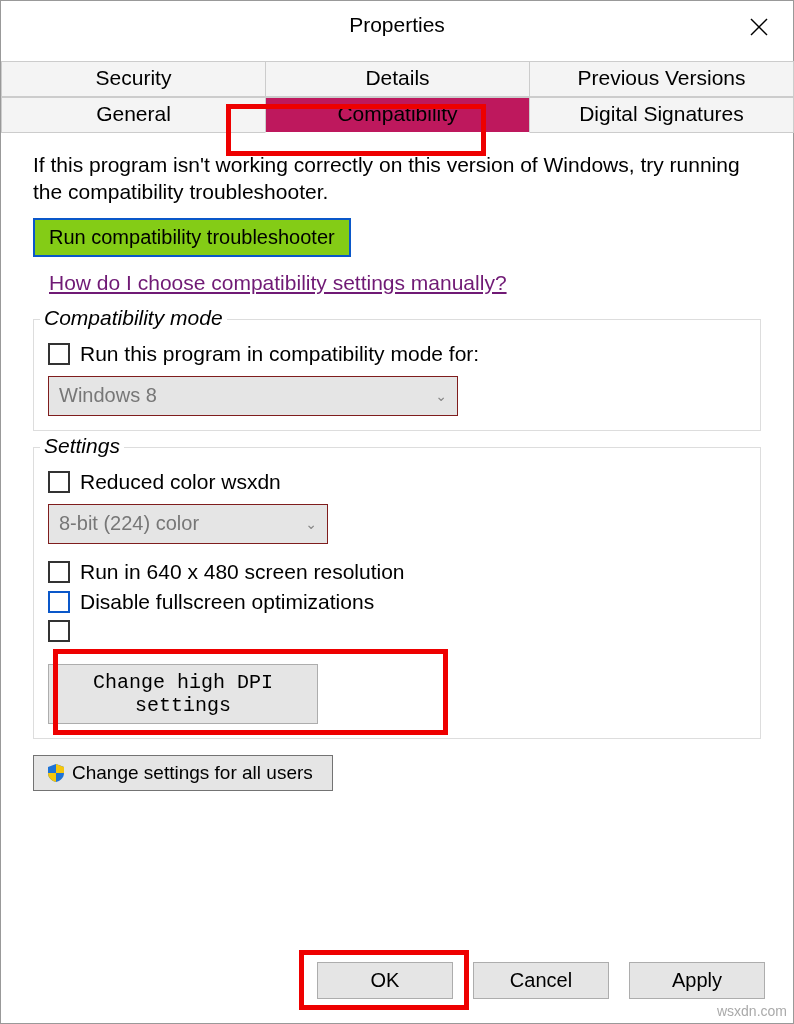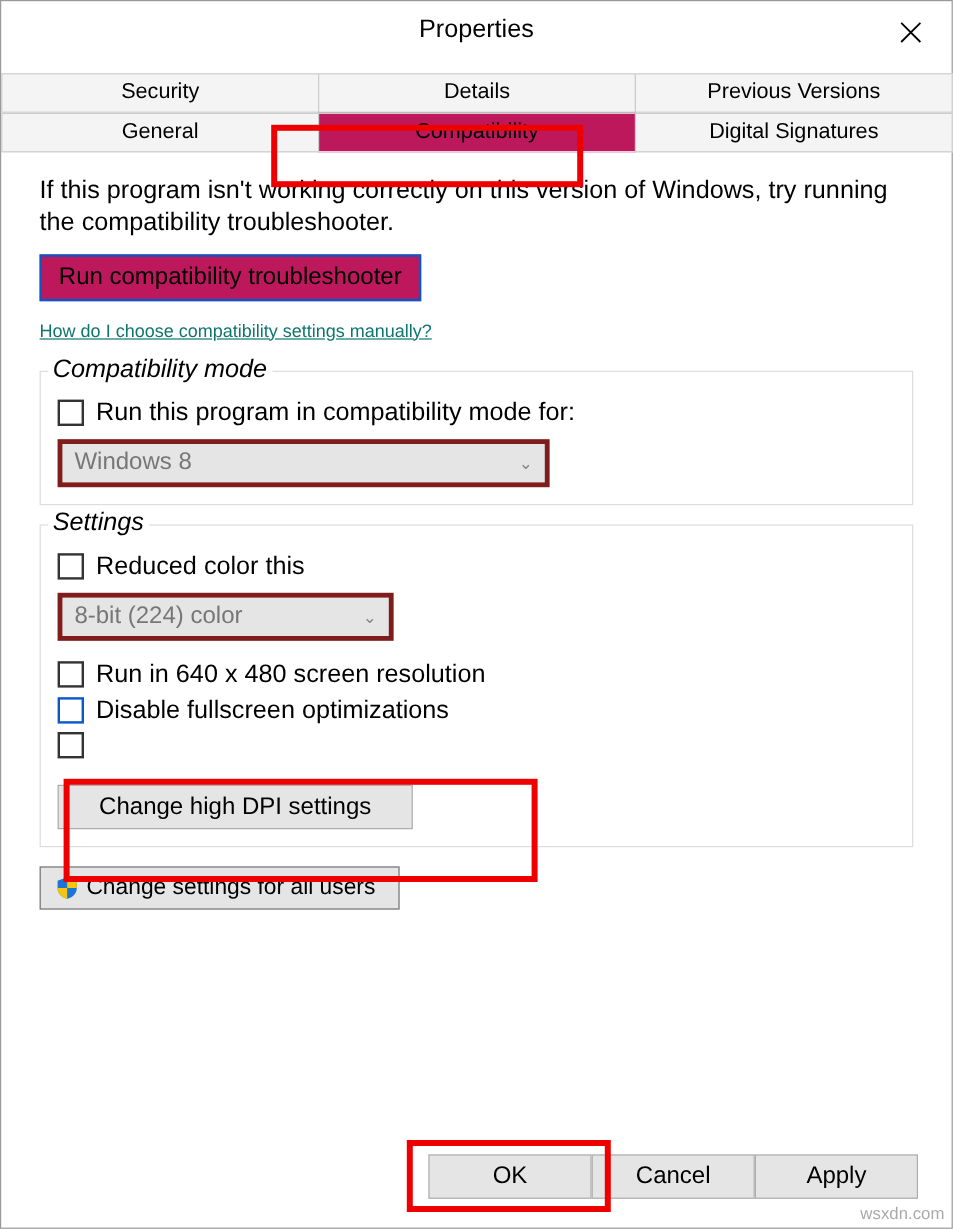--- a/index.html
+++ b/index.html
@@ -44,21 +44,21 @@
     margin-top: 12px;
   }
   .tab-row {
     display: flex;
     border-bottom: none;
   }
   .tab {
     flex: 1;
     text-align: center;
     padding: 4px 0 6px 0;
-    font-size: 18px;
+    font-size: 21px;
     border: 1px solid #ccc;
     background: #f4f4f4;
     cursor: pointer;
     margin-right: -1px;
     position: relative;
   }
   .tab.active {
     background: #be185d;
     border-bottom: 1px solid #fff;
     z-index: 2;
@@ -85,30 +85,31 @@
     font-size: 20px;
     padding: 6px 16px;
     background: #e5e5e5;
     border: 1px solid #adadad;
     cursor: pointer;
     text-align: center;
   }
   .btn-troubleshooter {
     border: 2px solid #0a57c9;
     padding: 6px 14px;
-    background: #be185d;
+    background: #84cc16;
     margin-bottom: 14px;
   }
   .link {
-    color: #0f766e;
+    color: #701a75;
     text-decoration: underline;
-    font-size: 15px;
+    font-size: 21px;
     cursor: pointer;
     display: inline-block;
     margin-bottom: 14px;
+    margin-left: 16px;
   }
   .groupbox {
     border: 1px solid #ddd;
     padding: 16px 14px 14px 14px;
     margin: 10px 0 16px 0;
     position: relative;
   }
   .groupbox-label {
     position: absolute;
     top: -14px;
@@ -140,62 +141,64 @@
     width: 12px;
     height: 7px;
     border-left: 2px solid #000;
     border-bottom: 2px solid #000;
     transform: rotate(-45deg) translate(1px,-2px);
   }
   .combo {
     width: 410px;
     height: 40px;
     background: #e5e5e5;
-    border: 4px solid #7f1d1d;
+    border: 1px solid #7f1d1d;
     display: flex;
     align-items: center;
     justify-content: space-between;
     padding: 0 10px;
     color: #777;
     font-size: 20px;
     margin-top: 10px;
   }
   .combo.small { width: 280px; }
   .chevron {
     color: #888;
     font-size: 14px;
   }
   .run-admin-highlight {
     position: absolute;
     border: 5px solid #e00;
     left: 52px; top: 648px; width: 395px; height: 86px;
     pointer-events: none;
   }
   .dpi-btn {
-    width: 296px;
+    width: 270px;
     margin-top: 16px;
+    font-family: Liberation Mono, monospace;
   }
   .allusers-row {
     display: flex;
     align-items: center;
     gap: 6px;
     background: #e5e5e5;
     border: 1px solid #737373;
     padding: 6px 12px;
     width: 300px;
     cursor: pointer;
   }
   .shield {
     width: 20px; height: 20px;
   }
   .bottom-bar {
     position: absolute;
     bottom: 24px;
     left: 0; right: 0;
     display: flex;
+    gap: 20px;
     justify-content: flex-end;
     padding: 0 28px;
   }
   .bottom-bar .btn {
     width: 136px;
   }
   .ok-highlight {
     position: absolute;
     border: 5px solid #e00;
     pointer-events: none;
@@ -257,21 +260,21 @@
         <span>Windows 8</span>
         <span class="chevron">⌄</span>
       </div>
     </div>
 
     <div class="groupbox">
       <span class="groupbox-label">Settings</span>
 
       <div class="check-row">
         <span class="chk"></span>
-        <span>Reduced color this</span>
+        <span>Reduced color wsxdn</span>
       </div>
       <div class="combo small">
         <span>8-bit (224) color</span>
         <span class="chevron">⌄</span>
       </div>
 
       <div class="check-row" style="margin-top:16px">
         <span class="chk"></span>
         <span>Run in 640 x 480 screen resolution</span>
       </div>

